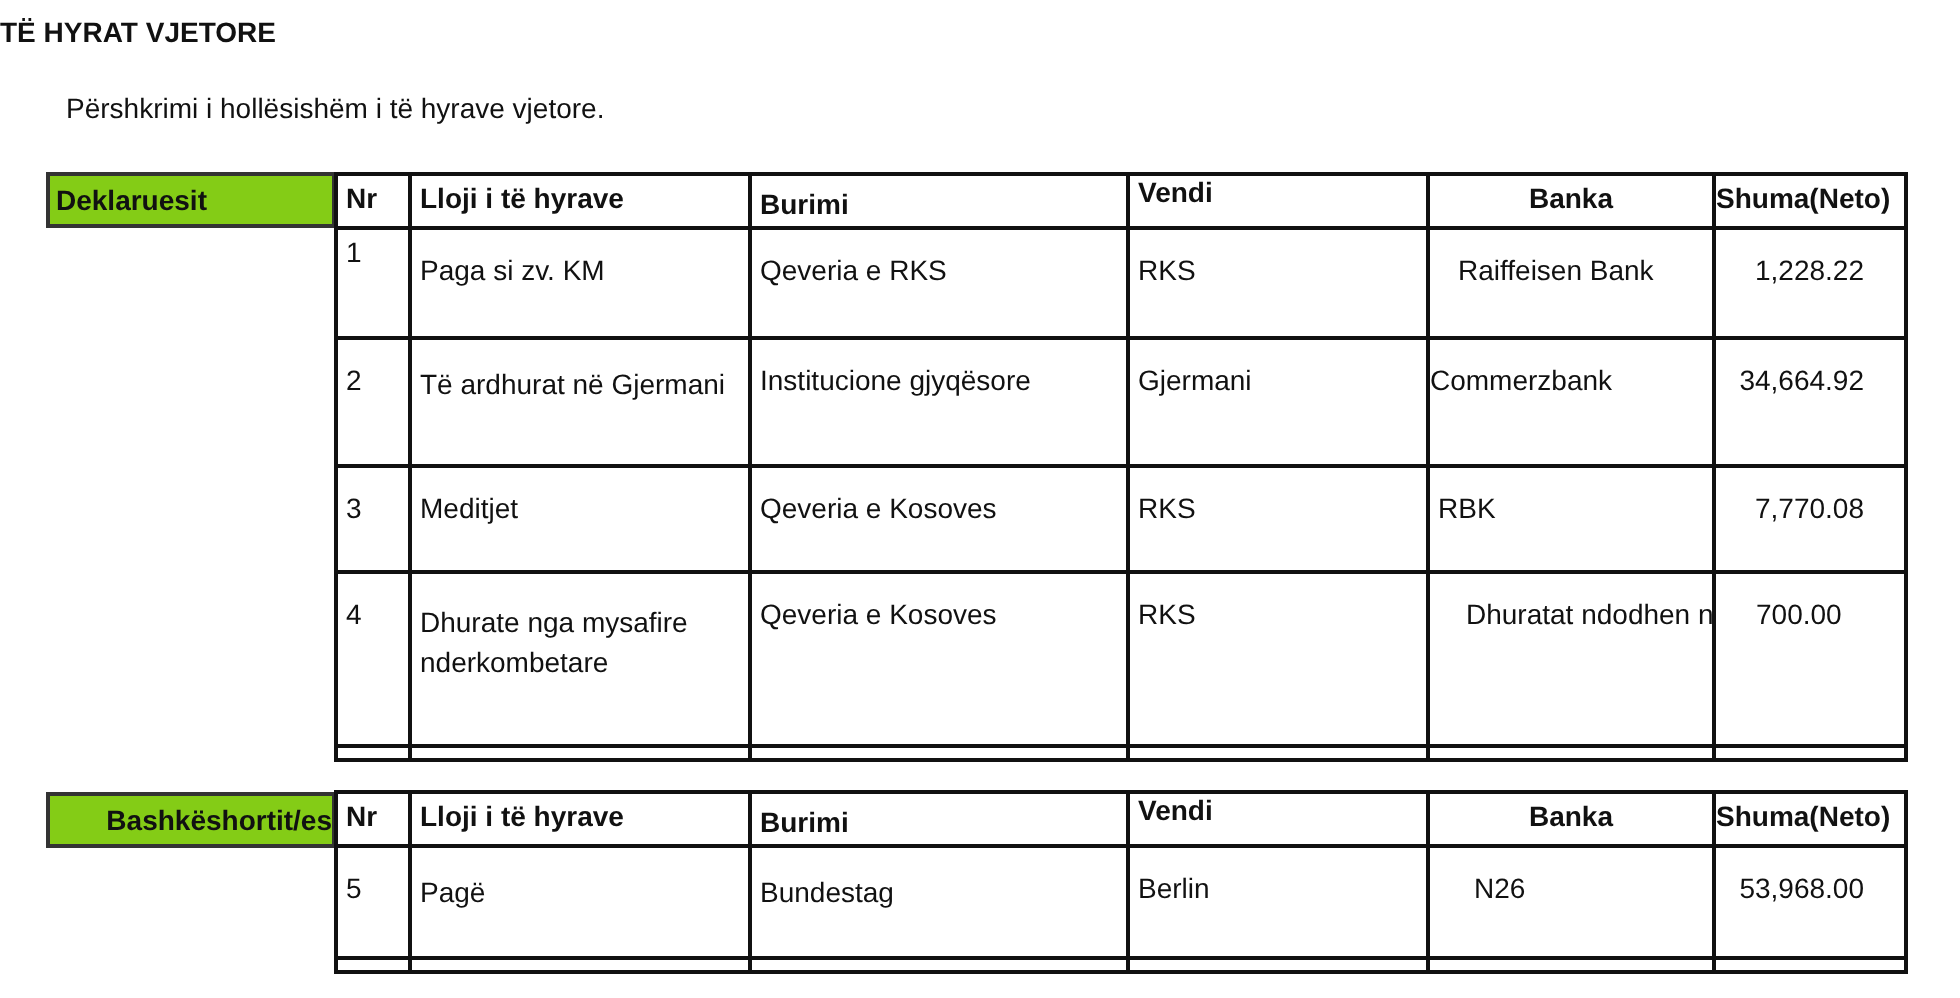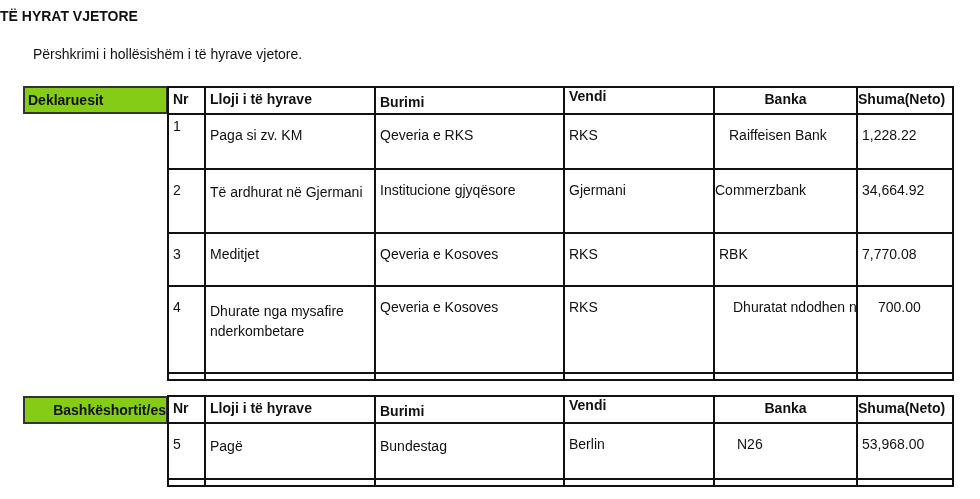--- a/index.html
+++ b/index.html
@@ -5,21 +5,21 @@
   html,body{margin:0;padding:0;background:#fff;}
   body{width:980px;height:499px;position:relative;overflow:hidden;font-family:"Liberation Sans",sans-serif;color:#111;}
   .title{position:absolute;top:8px;left:0;width:980px;text-align:left;font-weight:bold;font-size:14px;}
   .subtitle{position:absolute;top:46px;left:33px;font-size:14px;}
   .label-box{position:absolute;left:23px;width:138px;height:24px;background:#84cc16;border:2px solid #333;font-weight:bold;font-size:14px;line-height:24px;padding-left:3px;box-sizing:content-box;}
   table.t{position:absolute;left:167px;border-collapse:collapse;font-size:14px;}
   table.t td{border:2px solid #111;vertical-align:top;padding:3px 4px;box-sizing:border-box;margin-left:28px;}
   table.t tr.hdr td{font-weight:bold;height:24px;}
   .c-nr{width:37px}.c-ll{width:170px}.c-bu{width:189px}.c-ve{width:150px}.c-ba{width:143px}.c-sh{width:96px}
   .center{text-align:center}
-  .right{padding-right:20px !important}
+  .right{text-align:right;padding-right:20px !important}
   .pad{padding-top:12px !important}
   tr.spacer td{height:7px;padding:0 !important}
 </style>
 </head>
 <body>
 
 <div class="title">TË HYRAT VJETORE</div>
 <div class="subtitle">Përshkrimi i hollësishëm i të hyrave vjetore.</div>
 
 <div class="label-box" style="top:86px;">Deklaruesit</div>

